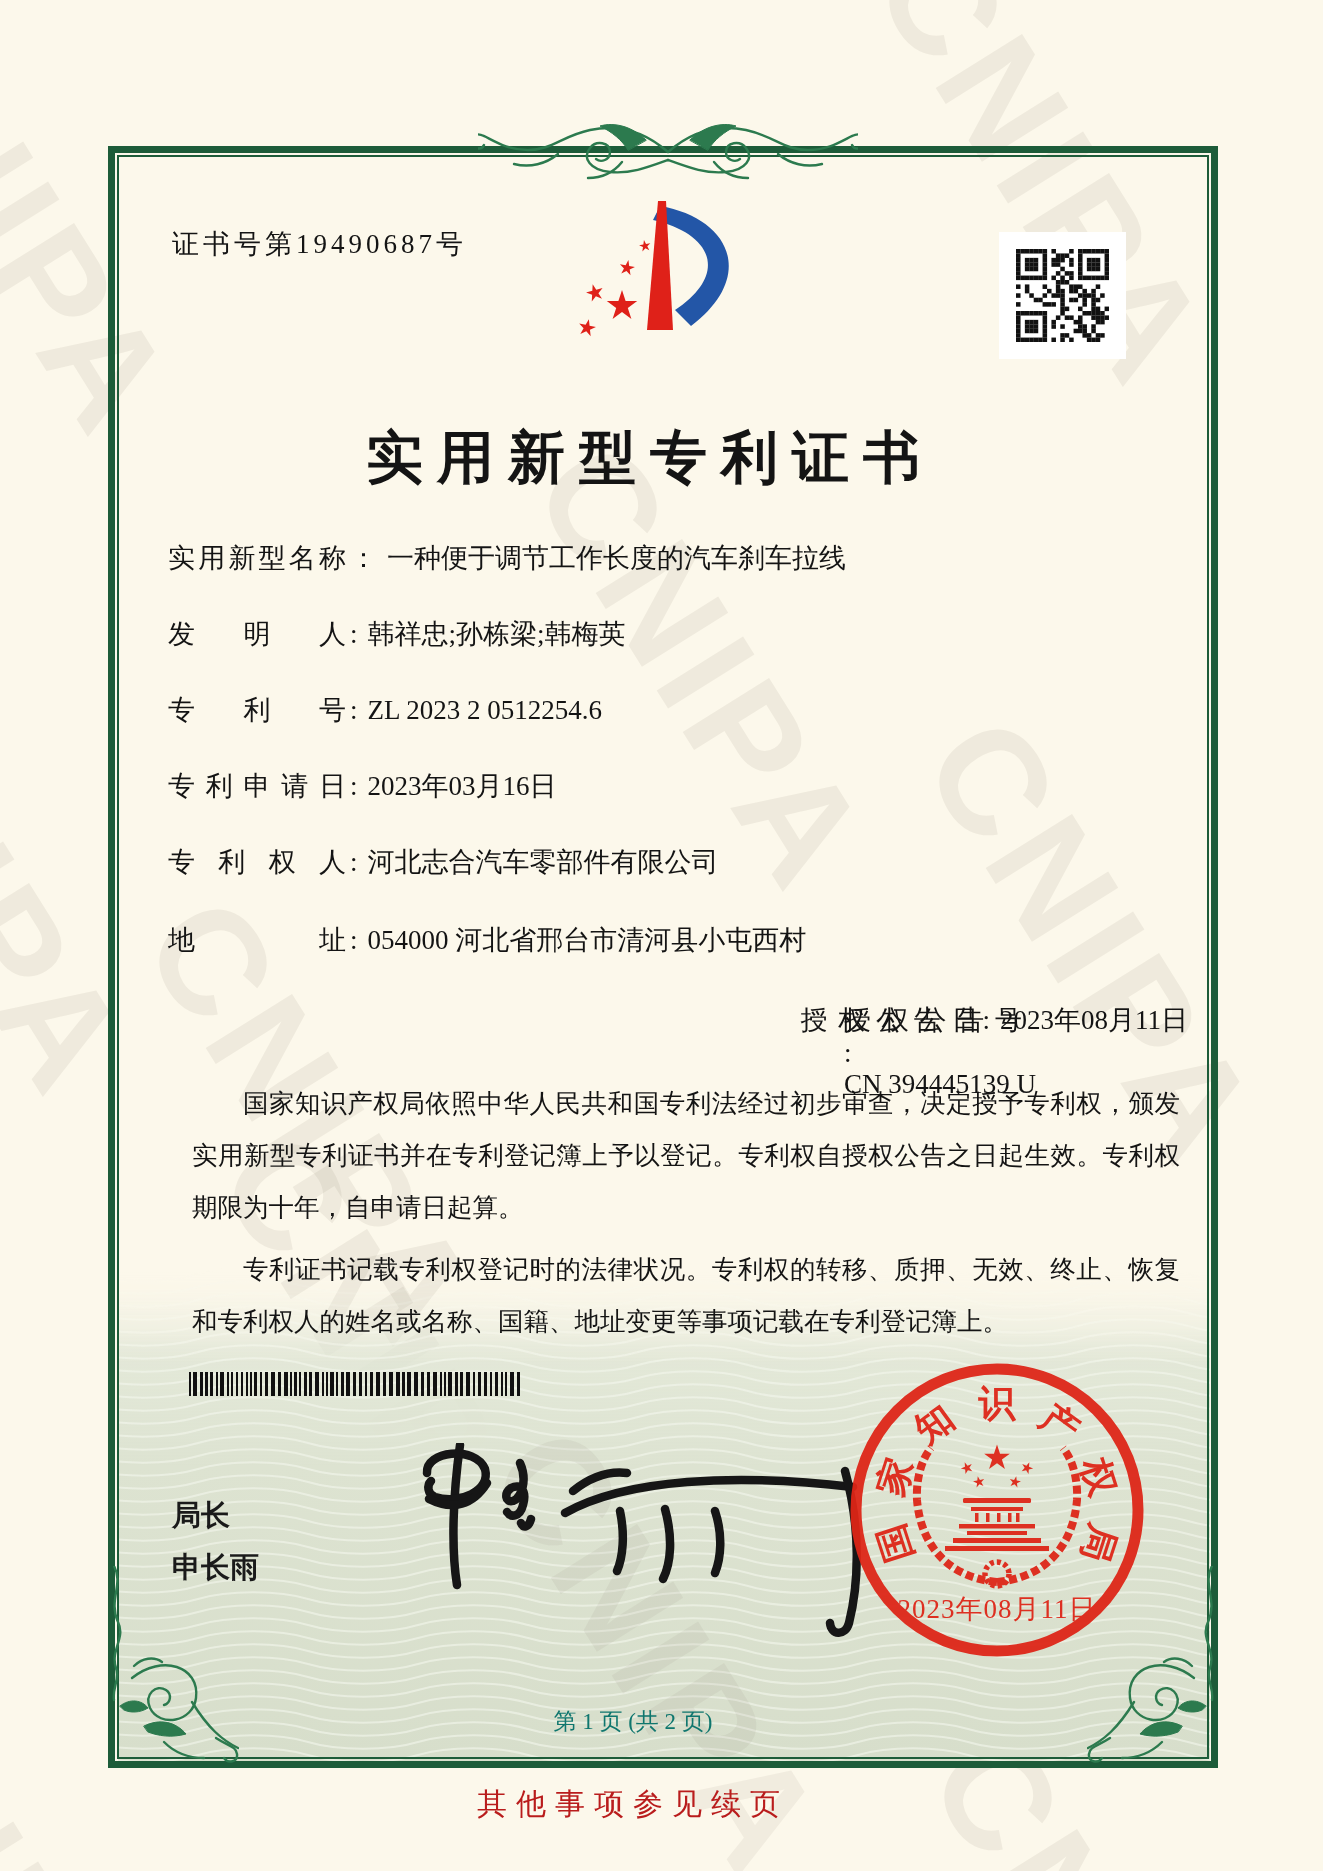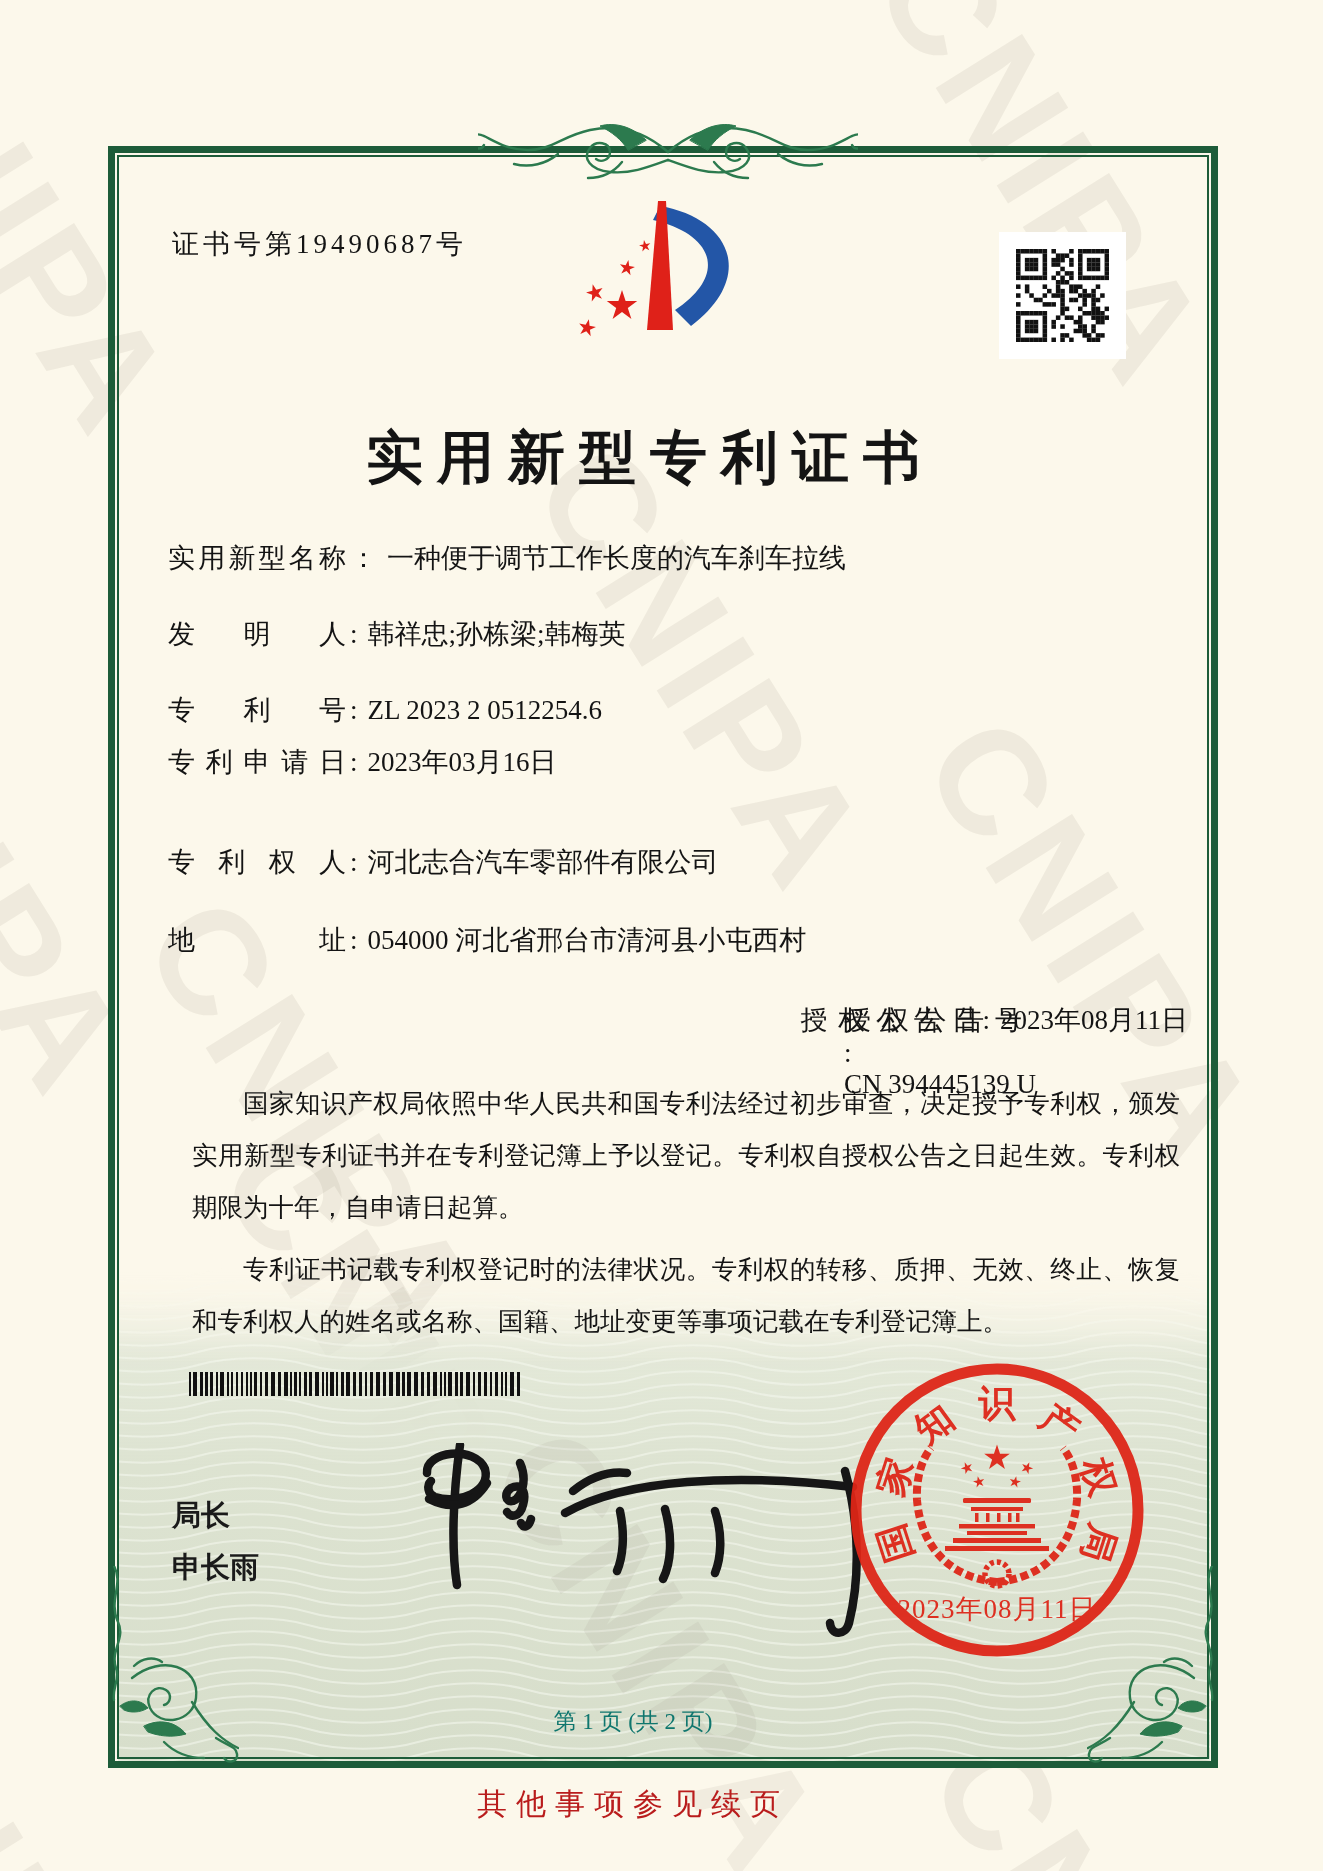--- a/index.html
+++ b/index.html
@@ -386,21 +386,21 @@
 <div class="field-row" style="top:616px;">
   <span class="field-label">发明人</span>
     <span class="field-colon">:</span>
     <span class="field-value">韩祥忠;孙栋梁;韩梅英</span>
 </div>
 <div class="field-row" style="top:692px;">
   <span class="field-label">专利号</span>
     <span class="field-colon">:</span>
     <span class="field-value">ZL 2023 2 0512254.6</span>
 </div>
-<div class="field-row" style="top:744px;">
+<div class="field-row" style="top:768px;">
   <span class="field-label">专利申请日</span>
     <span class="field-colon">:</span>
     <span class="field-value">2023年03月16日</span>
 </div>
 <div class="field-row" style="top:844px;">
   <span class="field-label">专利权人</span>
     <span class="field-colon">:</span>
     <span class="field-value">河北志合汽车零部件有限公司</span>
 </div>
 <div class="field-row" style="top:922px;">

